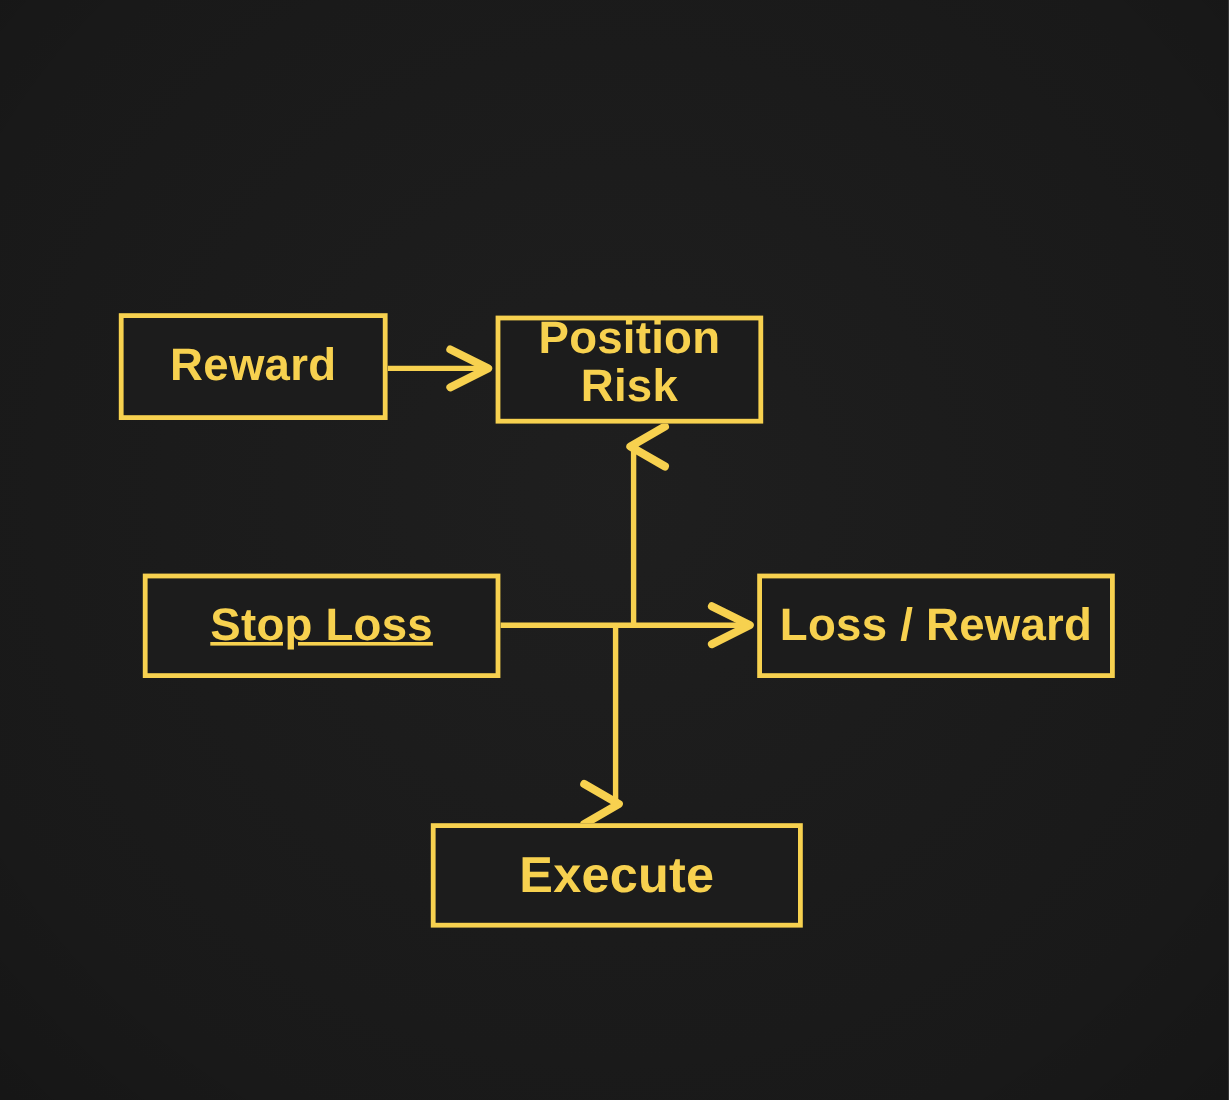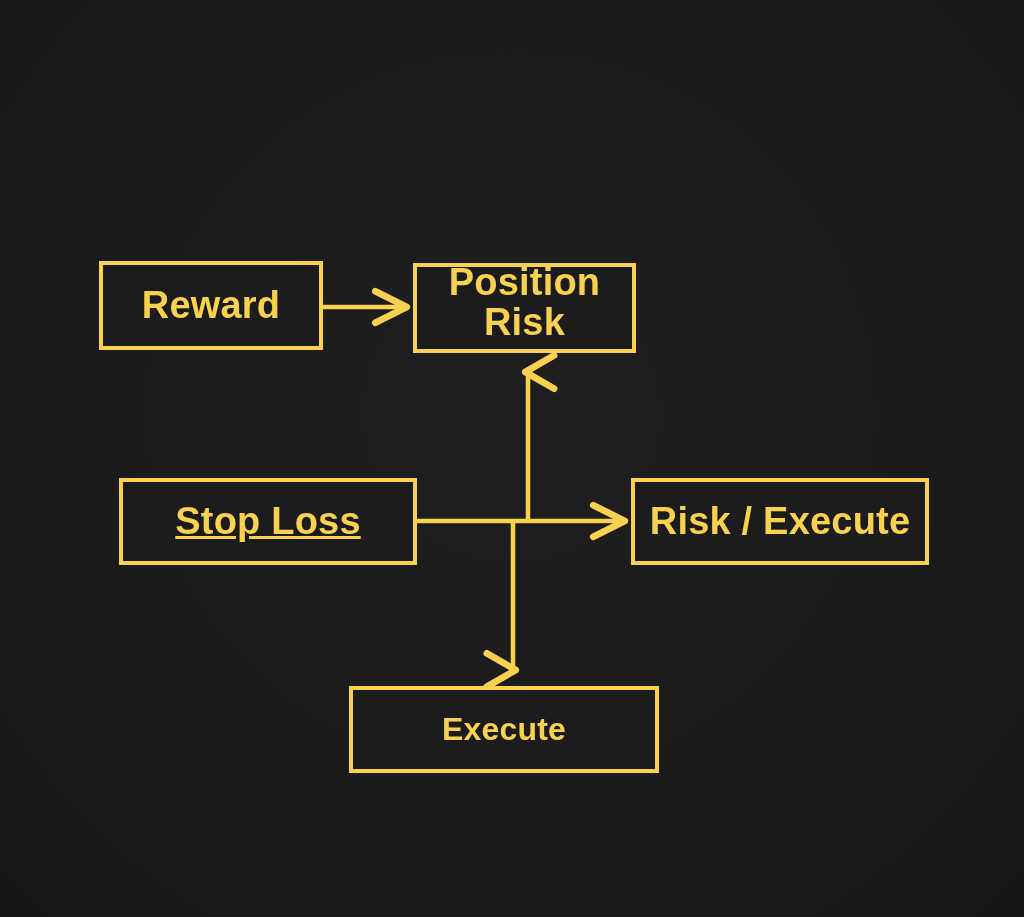--- a/index.html
+++ b/index.html
@@ -56,22 +56,22 @@
   #node-stop-loss {
     left: 119px; top: 478px;  width: 298px; height: 87px;
     font-size: 38px;
     text-decoration: underline;
   }
   #node-risk-reward {
     left: 631px; top: 478px;  width: 298px; height: 87px;
     font-size: 38px;
   }
   #node-execute {
-    left: 349px; top: 686px;  width: 310px; height: 87px;
-    font-size: 32px;
+    left: 359px; top: 686px;  width: 310px; height: 87px;
+    font-size: 42px;
   }
   #node-position-size .line2 { display: block; }
   #connectors {
     position: absolute;
     left: 0; top: 0;
     width: 1024px;
     height: 917px;
     z-index: 2;
   }
 </style>
@@ -109,20 +109,20 @@
   <div class="node" id="node-position-size">
     <span class="line1">Position</span>
     <span class="line2">Risk</span>
   </div>
 
   <div class="node" id="node-stop-loss">
     <span>Stop Loss</span>
   </div>
 
   <div class="node" id="node-risk-reward">
-    <span>Risk / Execute</span>
+    <span>Loss / Reward</span>
   </div>
 
   <div class="node" id="node-execute">
     <span>Execute</span>
   </div>
 
 </div>
 
 </body></html>

